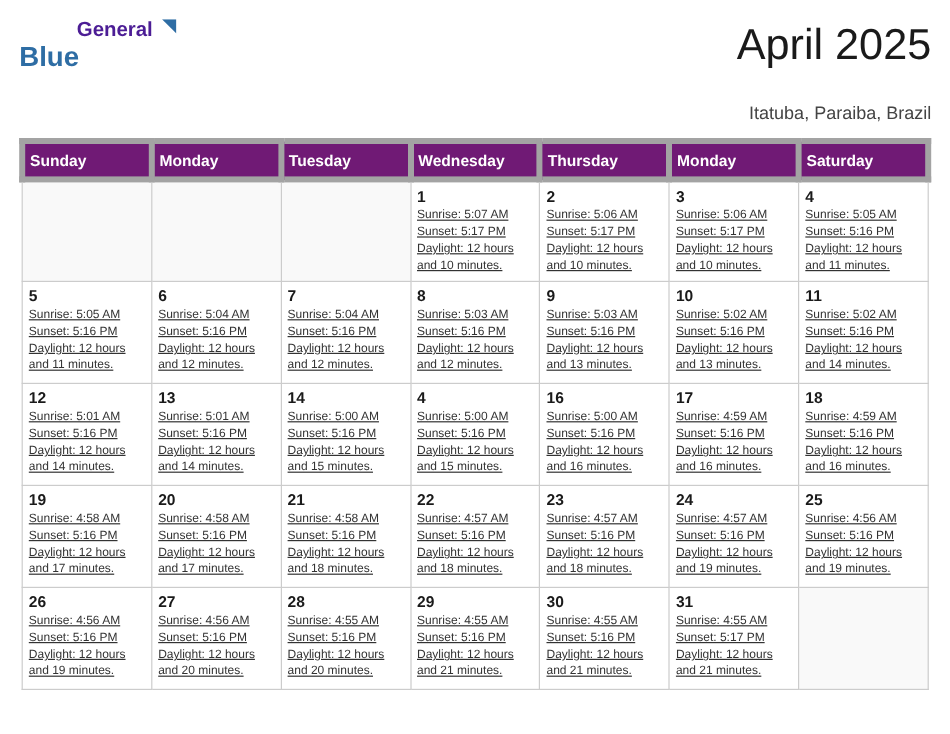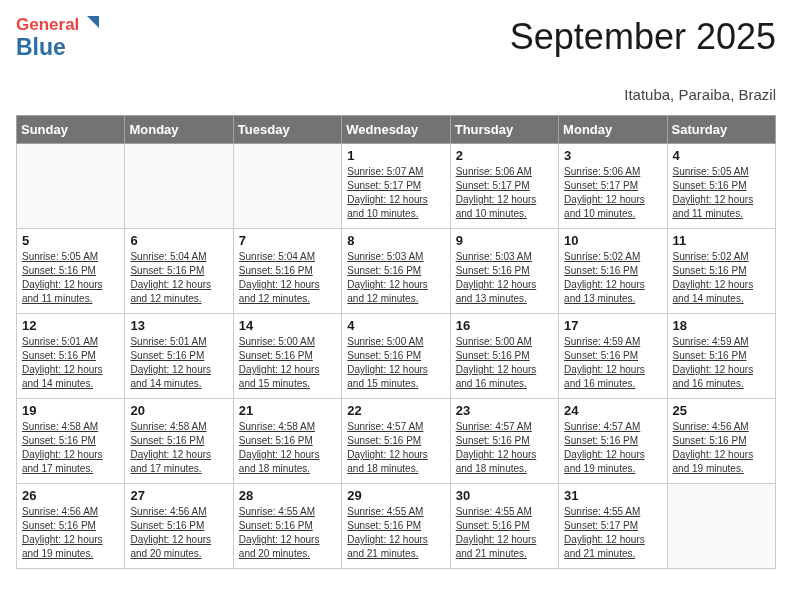--- a/index.html
+++ b/index.html
@@ -33,27 +33,27 @@
       font-size: 15px;
       color: #444;
       margin-top: 28px;
     }
     .calendar {
       width: 100%;
       border-collapse: collapse;
       border: 1px solid #ccc;
     }
     .calendar th {
-      background-color: #737373;
+      background-color: #701a75;
       color: #fff;
       font-size: 13px;
       font-weight: bold;
       padding: 6px 4px;
       text-align: left;
-      border: 1px solid #a3a3a3;
+      border: 5px solid #a3a3a3;
     }
     .calendar td {
       border: 1px solid #ccc;
       vertical-align: top;
       padding: 4px 5px;
       width: 108px;
       min-height: 80px;
       font-size: 11px;
       color: #333;
       background: #fff;
@@ -79,30 +79,30 @@
       height: 85px;
     }
   </style>
 </head>
 <body>
 
 <div class="header">
   <div class="logo">
   <div style="display:flex;flex-direction:column;align-items:flex-start;line-height:1.1;">
     <div style="display:flex;align-items:center;gap:2px;">
-      <span style="font-size:17px;font-weight:bold;color:#ef4444;">General</span>
+      <span style="font-size:17px;font-weight:bold;color:#4c1d95;margin-left:48px;">General</span>
       <svg width="18" height="18" viewBox="0 0 18 18">
         <polygon points="6,0 18,0 18,12" fill="#2e6da4"></polygon>
       </svg>
     </div>
     <span style="font-size:23px;font-weight:bold;color:#2e6da4;">Blue</span>
   </div>
 </div>
   <div class="title-area">
-    <div class="month-title">September 2025</div>
+    <div class="month-title">April 2025</div>
     <div class="subtitle">Itatuba, Paraiba, Brazil</div>
   </div>
 </div>
 
 <table class="calendar">
   <thead>
     <tr>
     <th>Sunday</th>
         <th>Monday</th>
         <th>Tuesday</th>

